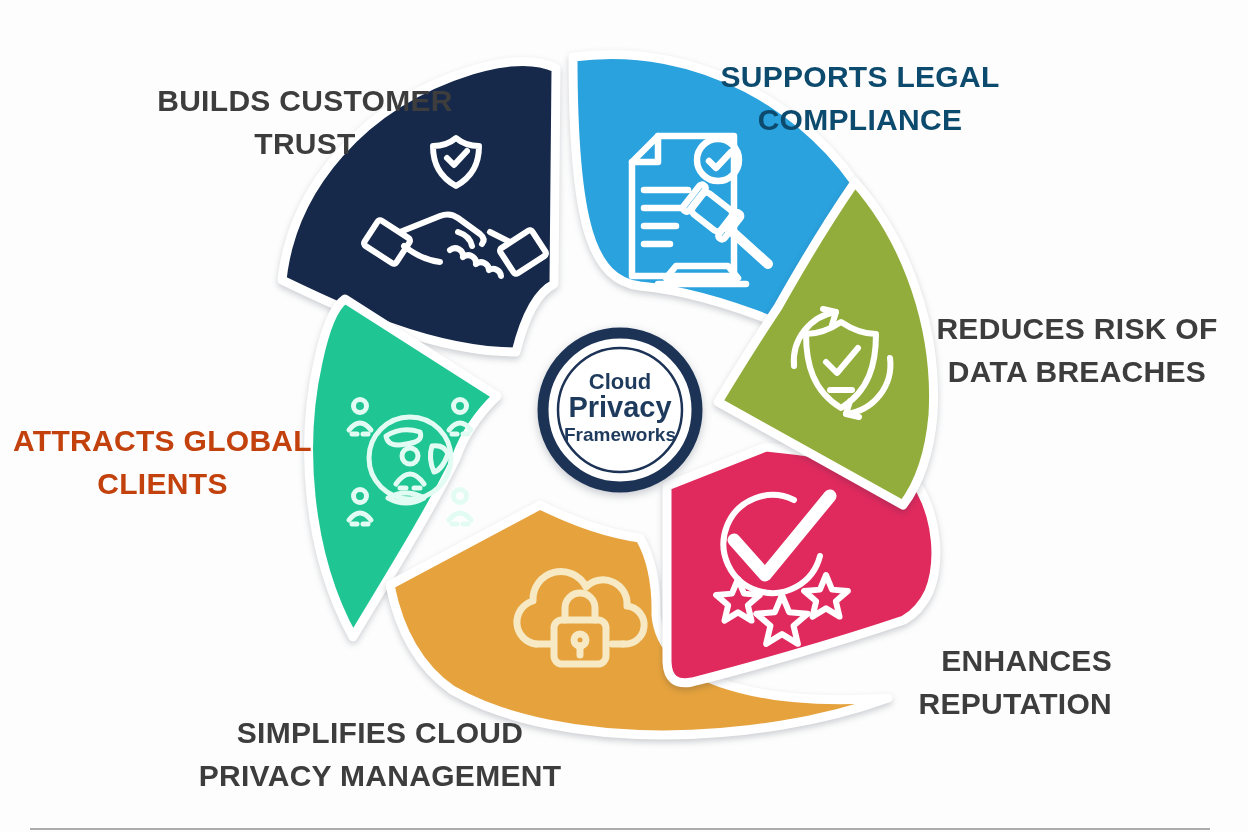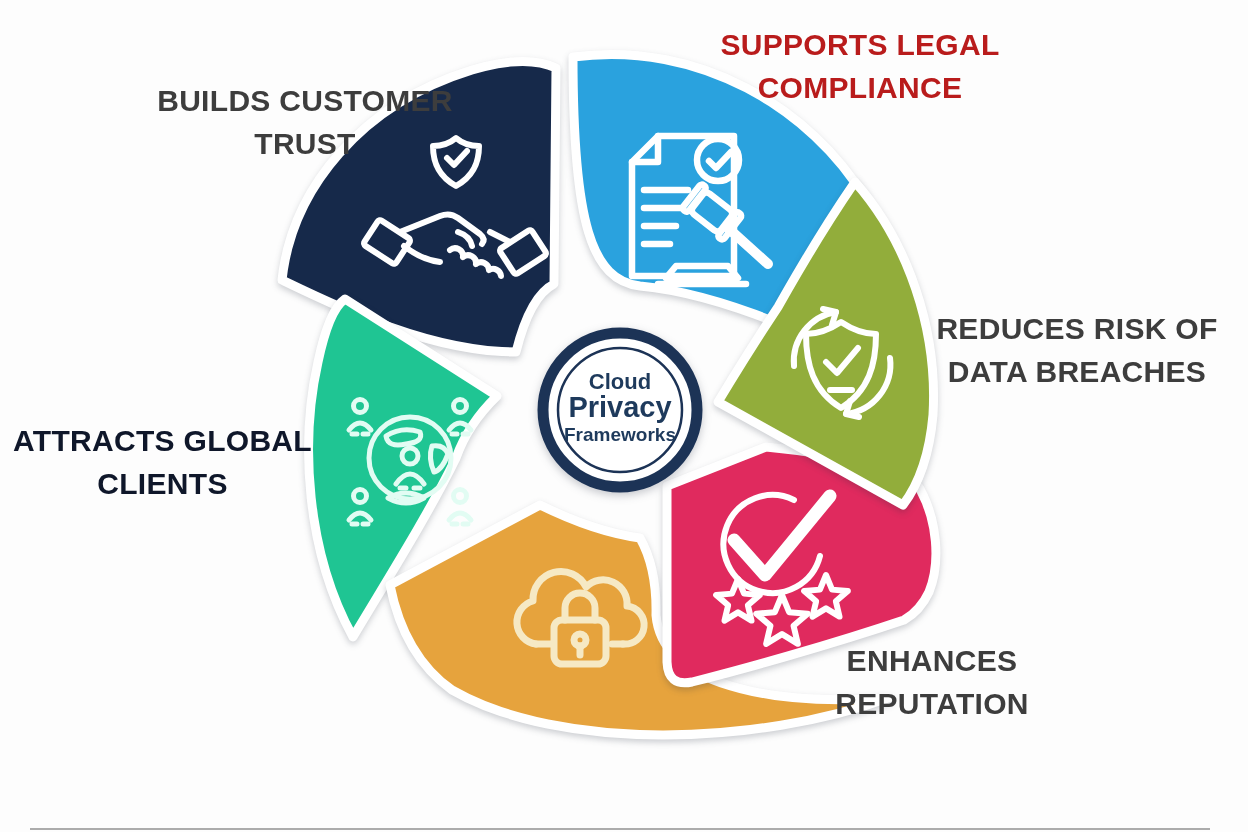--- a/index.html
+++ b/index.html
@@ -112,30 +112,32 @@
 
   <g>
     <circle class="badge-ring" cx="620" cy="410" r="77" stroke-width="11" fill="#ffffff" stroke="#1c3356"></circle>
     <circle cx="620" cy="410" r="62" fill="none" stroke-width="2.5" stroke="#1c3356"></circle>
     <text class="badge-text" x="620" y="389" font-size="22" fill="#1e3a5c">Cloud</text>
     <text class="badge-text" x="620" y="417" font-size="29" fill="#1e3a5c">Privacy</text>
     <text class="badge-text" x="620" y="441" font-size="19" fill="#1e3a5c">Frameworks</text>
   </g>
 </svg>
 
-  <div class="seg-label" style="left: 655px; top: 24px; width: 410px; color: #b91c1c;">SUPPORTS LEGAL
+  <div class="seg-label" style="left: 655px; top: 56px; width: 410px; color: #0c4a6e;">SUPPORTS LEGAL
 COMPLIANCE</div>
 
   <div class="seg-label" style="left: 892px; top: 308px; width: 370px; color: rgb(61, 61, 61);">REDUCES RISK OF
 DATA BREACHES</div>
 
-  <div class="seg-label" style="left: 752px; top: 640px; width: 360px; color: rgb(61, 61, 61);">ENHANCES
+  <div class="seg-label" style="left: 752px; top: 640px; width: 360px; color: rgb(61, 61, 61); text-align: right;">ENHANCES
 REPUTATION</div>
 
+  <div class="seg-label" style="left: 85px; top: 712px; width: 590px; color: rgb(61, 61, 61);">SIMPLIFIES CLOUD
+PRIVACY MANAGEMENT</div>
 
-  <div class="seg-label" style="left: 0px; top: 420px; width: 325px; color: #0f172a;">ATTRACTS GLOBAL
+  <div class="seg-label" style="left: 0px; top: 420px; width: 325px; color: #c2410c;">ATTRACTS GLOBAL
 CLIENTS</div>
 
   <div class="seg-label" style="left: 100px; top: 80px; width: 410px; color: rgb(61, 61, 61);">BUILDS CUSTOMER
 TRUST</div>
 
   <div class="bottom-artifact"></div>
 </div>
 
 </body></html>

